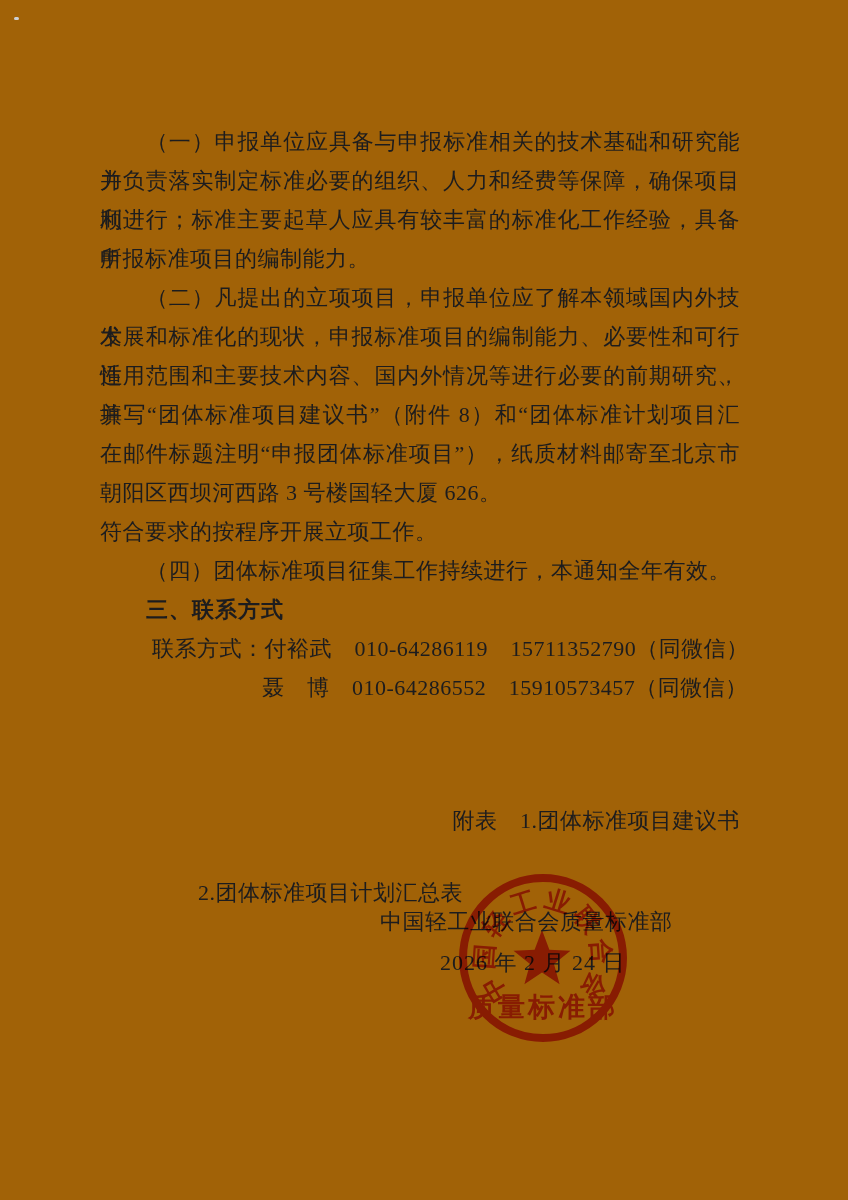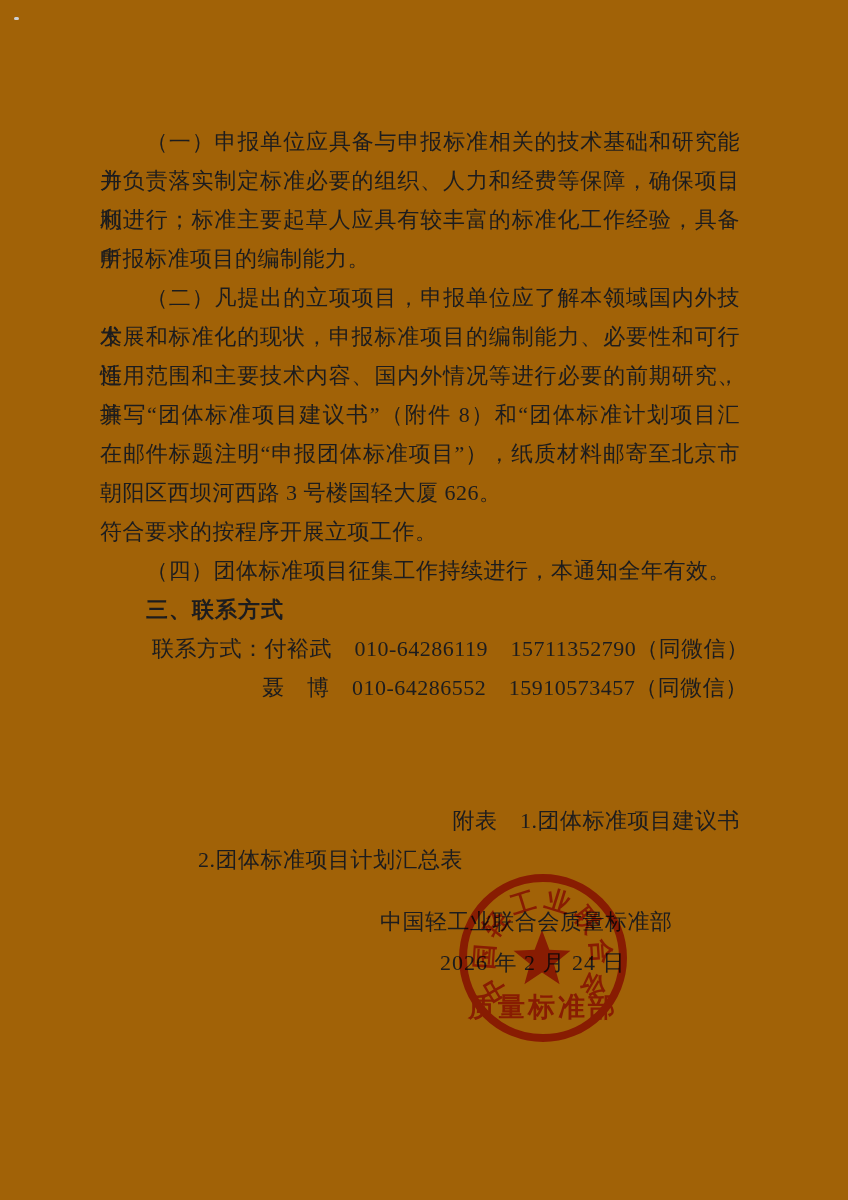--- a/index.html
+++ b/index.html
@@ -14,21 +14,21 @@
     height:39px;line-height:39px;font-size:22px;letter-spacing:.5px;
     white-space:nowrap;
   }
   .j{white-space:normal;text-align:justify;text-align-last:justify;}
   .ind{text-indent:46px;}
   .bold{font-weight:bold;letter-spacing:1px;}
   .p52{padding-left:52px;}
   .p162{padding-left:162px;}
   .attach-block{position:absolute;left:100px;top:801px;width:640px;}
   .p48{padding-left:48px;text-align:right;}
-  .p98{padding-left:98px;}
+  .p98{padding-left:98px;margin-top:33px;}
   .sig-org{
     position:absolute;left:380px;top:908px;height:28px;line-height:28px;
     font-size:22px;letter-spacing:.5px;white-space:nowrap;
   }
   .sig-date{
     position:absolute;left:440px;top:949px;height:28px;line-height:28px;
     font-size:22px;letter-spacing:1px;white-space:nowrap;
   }
   .seal{
     position:absolute;left:450px;top:865px;width:186px;height:186px;

